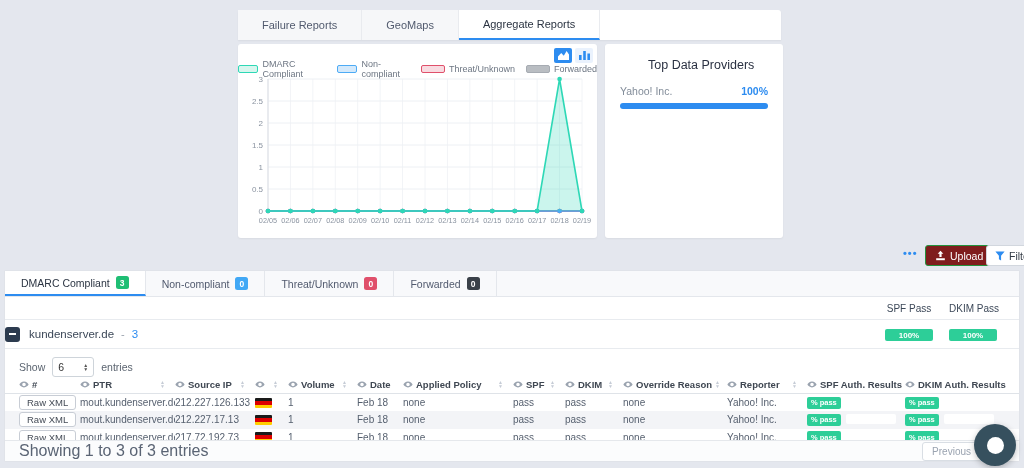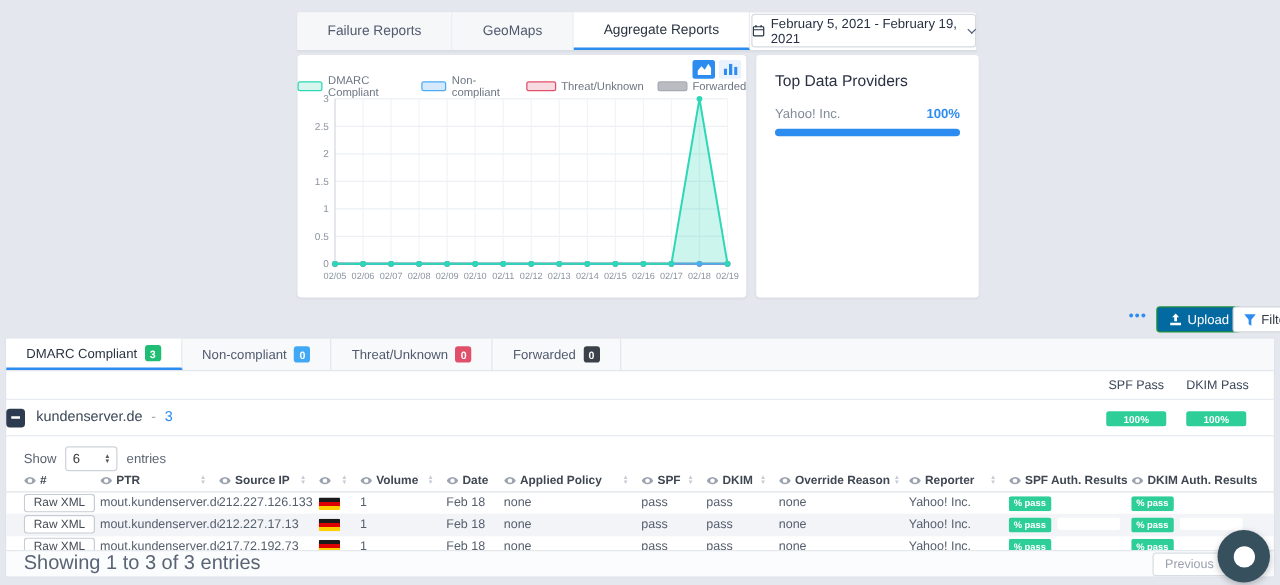--- a/index.html
+++ b/index.html
@@ -20,29 +20,29 @@
   .ctgl { width:18px; height:15px; border-radius:2px; display:flex; align-items:center; justify-content:center; cursor:pointer; }
   .ctgl.active { background:#2d8cf0; }
   .ctgl.inactive { background:#eaf2fd; }
   .legend { position:absolute; top:15px; left:0; width:100%; display:flex; justify-content:center; gap:11px; }
   .litem { display:flex; align-items:center; gap:4px; font-size:9px; color:#6d7683; }
   .lsw { width:24px; height:8px; border-radius:2px; border:1.5px solid #999; }
   #chart-svg { position:absolute; left:4px; top:27px; }
 
   
   .prov-card { position:absolute; left:605px; top:44px; width:178px; height:194px; background:#fff; border-radius:3px; box-shadow:0 1px 2px rgba(0,0,0,.05); padding:14px 15px; }
-  .prov-title { font-size:12.5px; color:#2a3142; }
+  .prov-title { font-size:12.5px; color:#2a3142;margin-left:28px; }
   .prov-row { margin-top:13px; display:flex; justify-content:space-between; align-items:baseline; }
   .prov-name { font-size:10.5px; color:#828c99; }
   .prov-pct { font-size:10.5px; font-weight:bold; color:#2d8cf0; }
   .prov-bar { margin-top:6px; height:6px; border-radius:3px; background:#2d8cf0; width:100%; }
 
   
   .more-btn { position:absolute; left:903px; top:247px; color:#2d8cf0; font-size:11px; font-weight:bold; letter-spacing:1px; cursor:pointer; }
-  .upload-btn { position:absolute; left:925px; top:245px; height:21px; background:#0369a1; border:1px solid #23923d; color:#fff; font-size:10.5px; border-radius:3px; display:flex; align-items:center; gap:4px; padding:0 9px; cursor:pointer; }
+  .upload-btn { position:absolute; left:925px; top:245px; height:21px; background:#7f1d1d; border:1px solid #23923d; color:#fff; font-size:10.5px; border-radius:3px; display:flex; align-items:center; gap:4px; padding:0 9px; cursor:pointer; }
   .filter-btn { position:absolute; left:986px; top:245px; height:21px; background:#fff; border:1px solid #d2d7de; color:#333b46; font-size:10.5px; border-radius:3px; display:flex; align-items:center; gap:4px; padding:0 8px; cursor:pointer; }
 
   
   .bottom-card { position:absolute; left:4px; top:270px; width:1016px; height:192px; background:#fff; border:1px solid #e0e3e9; border-radius:2px; }
   .rtabs { position:absolute; top:0; left:0; width:100%; height:26px; background:#f8f9fb; border-bottom:1px solid #e4e7ec; display:flex; }
   .rtab { padding:0 16px; display:flex; align-items:center; gap:6px; font-size:10.5px; color:#515a6e; border-right:1px solid #e4e7ec; cursor:pointer; white-space:nowrap; }
   .rtab.active { background:#fff; color:#2b3442; border-bottom:2px solid #2d8cf0; }
   .cbadge { min-width:13px; height:13px; border-radius:2.5px; color:#fff; font-size:8.5px; font-weight:bold; display:flex; align-items:center; justify-content:center; padding:0 3px; }
 
   .pass-labels { position:absolute; top:32px; right:22px; display:flex; gap:16px; }
@@ -92,30 +92,20 @@
         <span>Failure Reports</span>
       </div>
     <div class="top-tab">
         <span>GeoMaps</span>
       </div>
     <div class="top-tab active">
         <span>Aggregate Reports</span>
       </div>
   </div>
 
-  <div class="date-box">
-    <svg width="11" height="11" viewBox="0 0 14 14">
-        <rect x="1" y="2.5" width="12" height="10.5" rx="1" fill="none" stroke="#273142" stroke-width="1.4"></rect>
-        <line x1="1" y1="6" x2="13" y2="6" stroke="#273142" stroke-width="1.4"></line>
-        <line x1="4" y1="0.5" x2="4" y2="3" stroke="#273142" stroke-width="1.4"></line>
-        <line x1="10" y1="0.5" x2="10" y2="3" stroke="#273142" stroke-width="1.4"></line>
-      </svg>
-    <span>February 5, 2021 - February 19, 2021</span>
-    <span class="chev"></span>
-  </div>
 
   <div class="chart-card">
     <div class="chart-toggles">
       <div class="ctgl active">
         <svg width="11" height="9" viewBox="0 0 11 9">
             <path d="M0 9V5.5L3.2 2l2.6 2.8L8.6 0 11 3.5V9z" fill="#fff"></path>
           </svg>
       </div>
       <div class="ctgl inactive">
         <svg width="11" height="9" viewBox="0 0 11 9">

